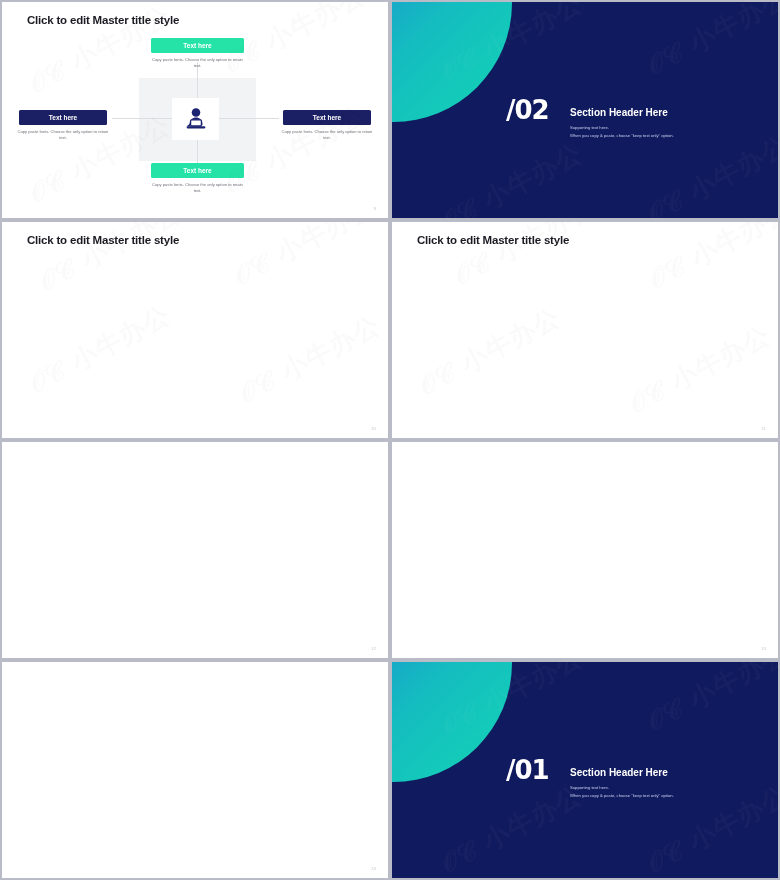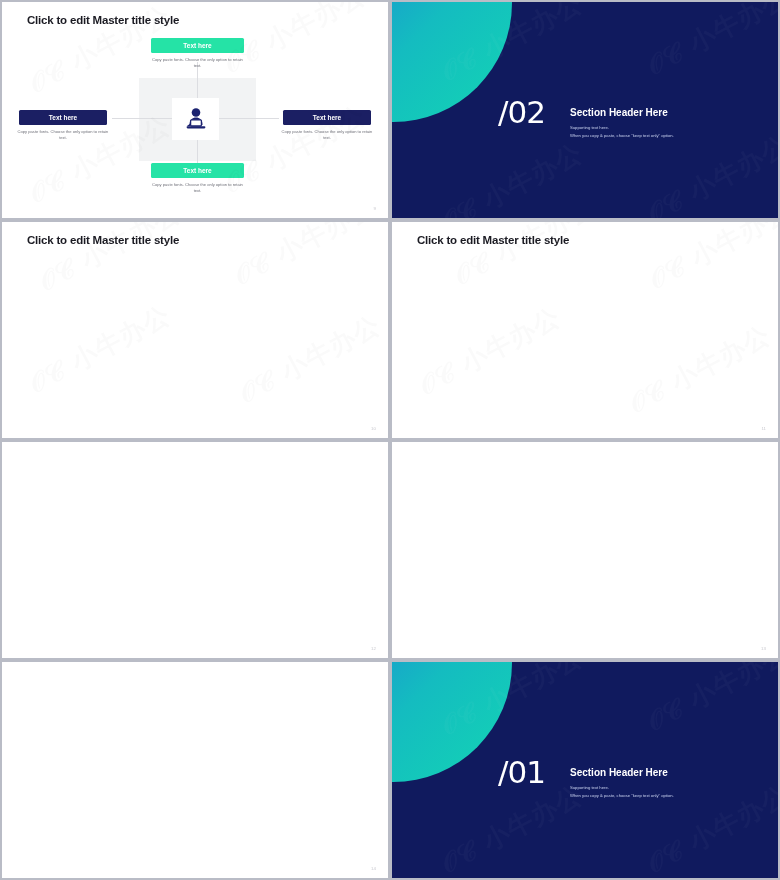--- a/index.html
+++ b/index.html
@@ -111,23 +111,23 @@
   }
   .sec-circle {
     position: absolute;
     left: -118px; top: -118px;
     width: 238px; height: 238px;
     border-radius: 50%;
     background: linear-gradient(135deg, #1769e0 0%, #1b8bd4 28%, #14bcc0 62%, #13d5b4 100%);
   }
   .sec-num {
     position: absolute;
-    left: 106px; top: 95px;
-    font-size: 31px;
-    font-weight: 400;
+    left: 114px; top: 95px;
+    font-size: 26px;
+    font-weight: 700;
     color: #ffffff;
     font-family: "DejaVu Sans", sans-serif;
     letter-spacing: -1px;
     line-height: 1;
     z-index: 6;
   }
   .sec-head {
     position: absolute;
     left: 178px; top: 105px;
     font-size: 10px;

